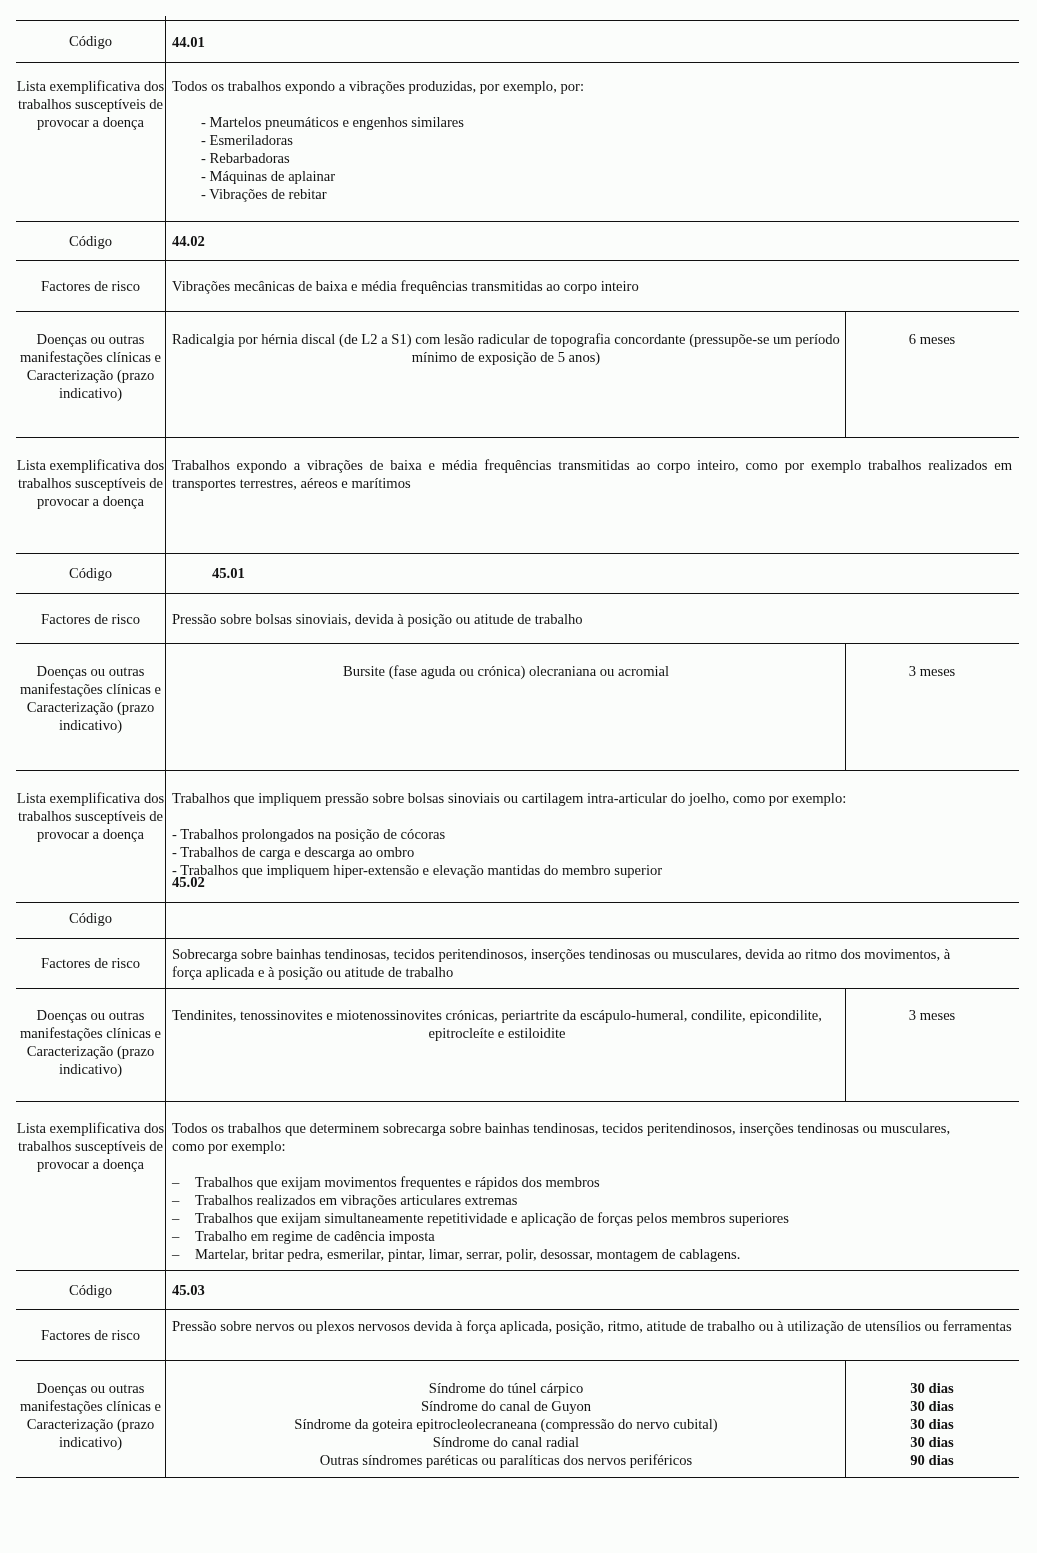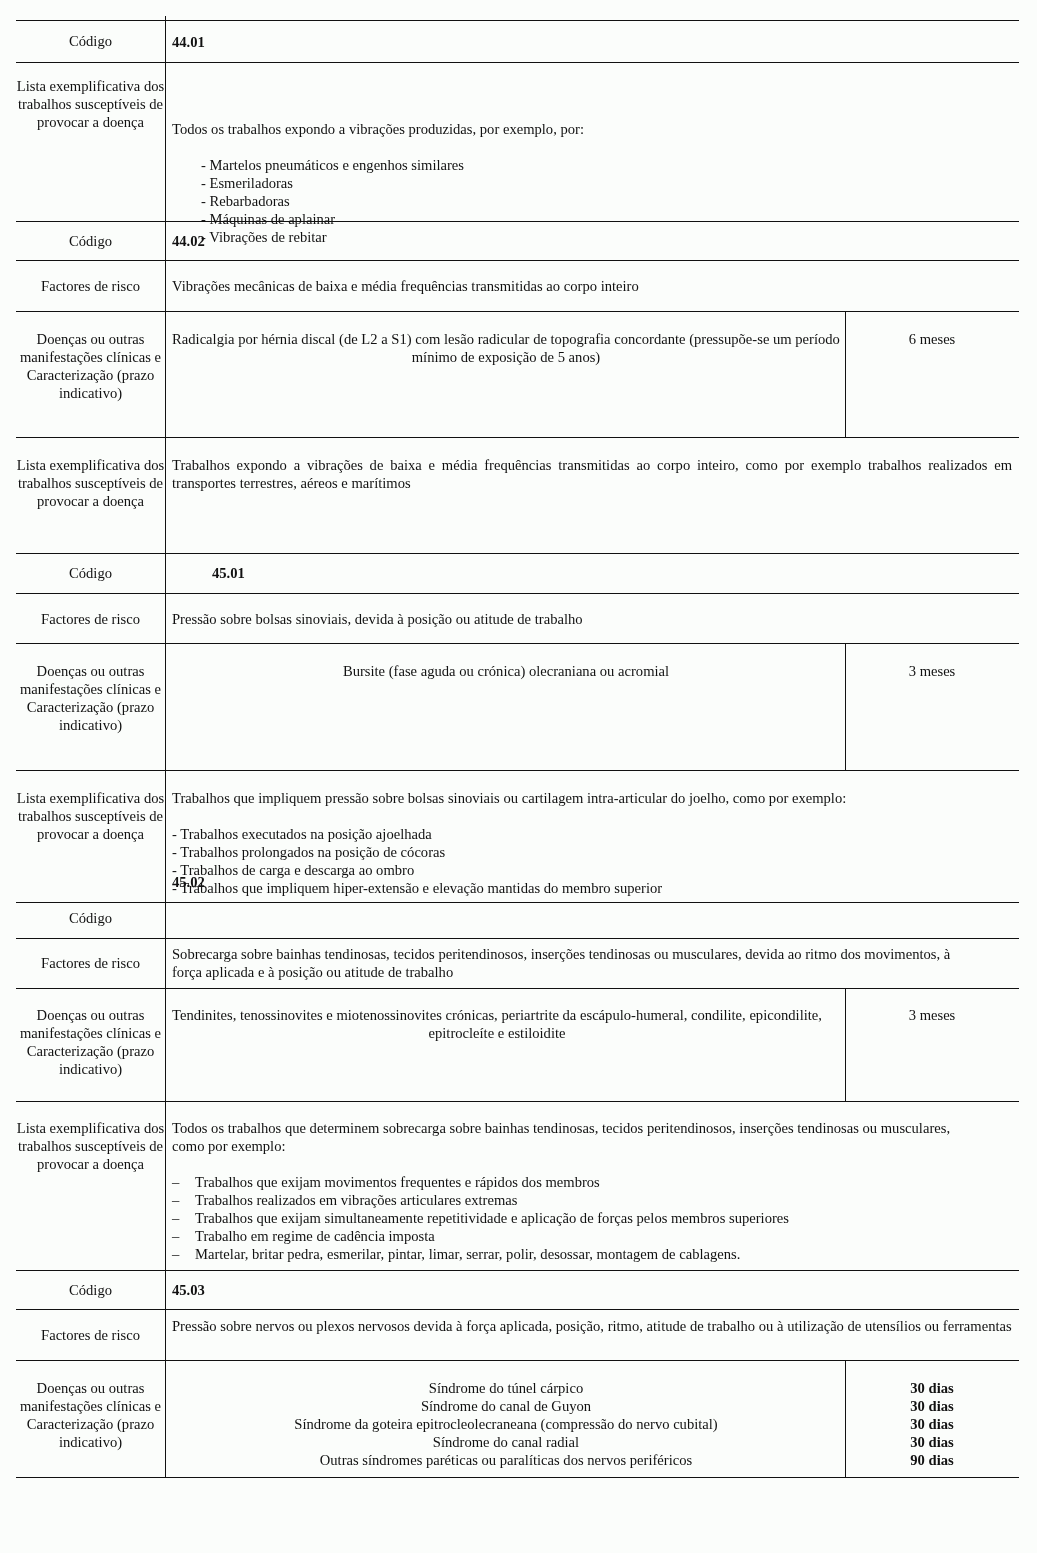--- a/index.html
+++ b/index.html
@@ -45,21 +45,21 @@
 <div class="hline" style="top:1270px;"></div>
 <div class="hline" style="top:1309px;"></div>
 <div class="hline" style="top:1360px;"></div>
 <div class="vline" style="left:845px; top:1360px; height:117px;"></div>
 <div class="hline" style="top:1477px;"></div>
 
 <div class="cell label" style="top:32px;">Código</div>
 <div class="cell content code" style="top:33px;">44.01</div>
 
 <div class="cell label" style="top:77px;">Lista exemplificativa dos trabalhos susceptíveis de provocar a doença</div>
-<div class="cell content" style="top:77px;margin-top:43px;">
+<div class="cell content" style="top:77px;">
   <p>Todos os trabalhos expondo a vibrações produzidas, por exemplo, por:</p>
   <div class="gap"></div>
   <div class="indent">
     <p>- Martelos pneumáticos e engenhos similares</p>
     <p>- Esmeriladoras</p>
     <p>- Rebarbadoras</p>
     <p>- Máquinas de aplainar</p>
     <p>- Vibrações de rebitar</p>
   </div>
 </div>
@@ -84,21 +84,20 @@
 <div class="cell content" style="top:610px;">Pressão sobre bolsas sinoviais, devida à posição ou atitude de trabalho</div>
 
 <div class="cell label" style="top:662px;">Doenças ou outras manifestações clínicas e Caracterização (prazo indicativo)</div>
 <div class="cell content narrow" style="top:662px;">Bursite (fase aguda ou crónica) olecraniana ou acromial</div>
 <div class="cell period" style="top:662px;">3 meses</div>
 
 <div class="cell label" style="top:789px;">Lista exemplificativa dos trabalhos susceptíveis de provocar a doença</div>
 <div class="cell content" style="top:789px;">
   <p>Trabalhos que impliquem pressão sobre bolsas sinoviais ou cartilagem intra-articular do joelho, como por exemplo:</p>
   <div class="gap"></div>
-  <p>- Trabalhos executados na posição ajoelhada</p>
   <p>- Trabalhos prolongados na posição de cócoras</p>
   <p>- Trabalhos de carga e descarga ao ombro</p>
   <p>- Trabalhos que impliquem hiper-extensão e elevação mantidas do membro superior</p>
 </div>
 
 <div class="cell label" style="top:909px;">Código</div>
 <div class="cell content code" style="top:873px;">45.02</div>
 
 <div class="cell label" style="top:954px;">Factores de risco</div>
 <div class="cell content" style="top:945px; width:790px;">Sobrecarga sobre bainhas tendinosas, tecidos peritendinosos, inserções tendinosas ou musculares, devida ao ritmo dos movimentos, à força aplicada e à posição ou atitude de trabalho</div>

